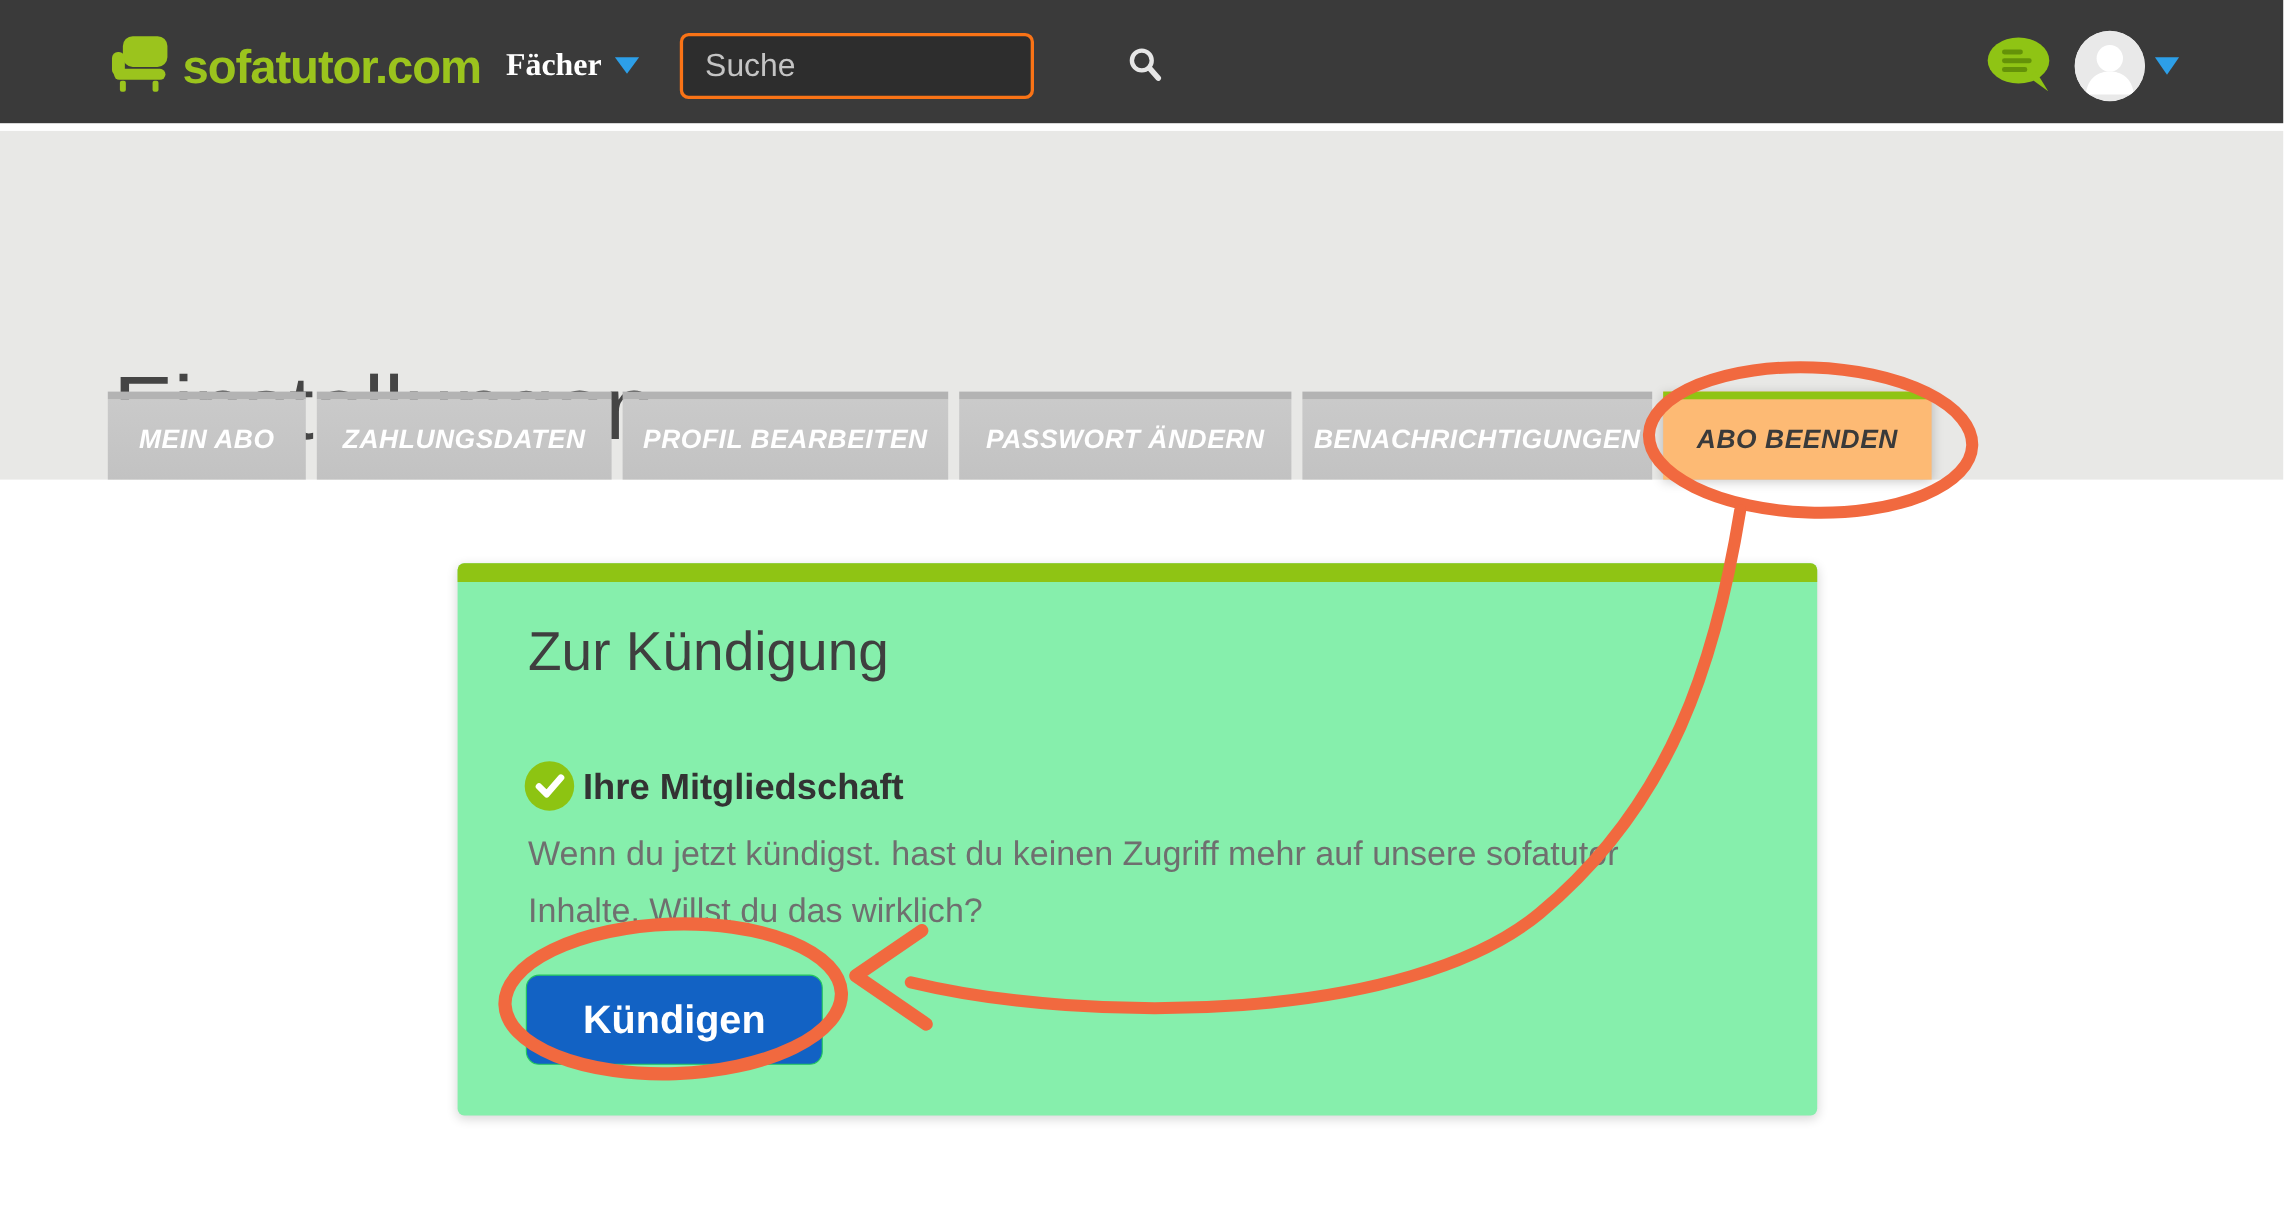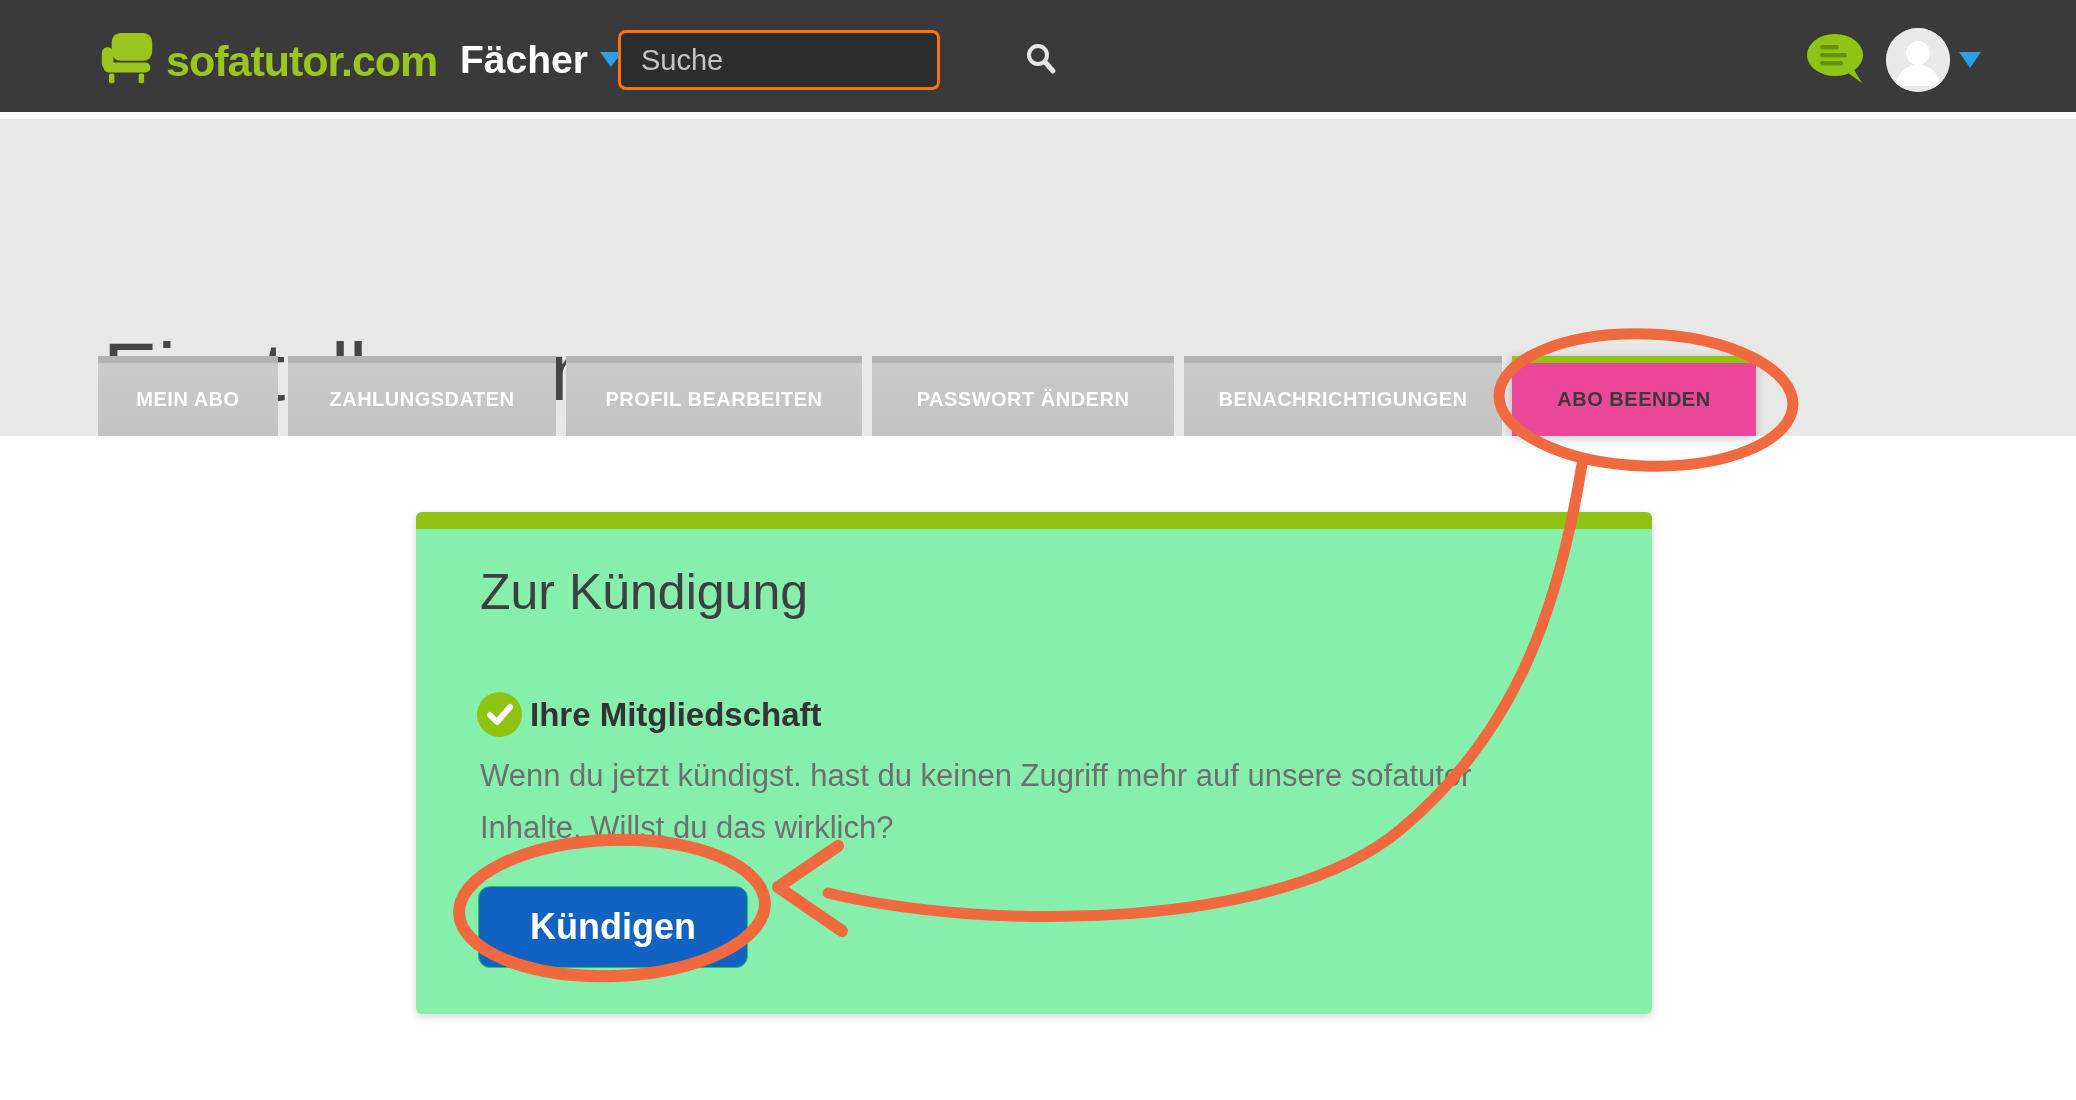--- a/index.html
+++ b/index.html
@@ -4,42 +4,42 @@
 <style>
   html,body{margin:0;padding:0;}
   body{font-family:"Liberation Sans","DejaVu Sans",sans-serif;background:#ffffff;}
   .page{position:relative;width:2076px;height:1100px;background:#ffffff;overflow:hidden;}
 
   
   .header{position:absolute;left:0;top:0;width:2076px;height:112px;background:#3a3a3a;}
   .logo{position:absolute;left:100px;top:31px;display:flex;align-items:center;cursor:pointer;}
   .logo-text{margin-left:12px;font-size:43px;font-weight:bold;color:#9bc41d;letter-spacing:-1px;}
   .nav-subjects{position:absolute;left:460px;top:0;height:119px;display:flex;align-items:center;cursor:pointer;}
-  .nav-subjects .lbl{color:#ffffff;font-size:39px;font-weight:bold;}
+  .nav-subjects .lbl{color:#ffffff;font-size:29px;font-weight:bold;font-family:Liberation Serif, serif;}
   .caret{width:0;height:0;border-left:11px solid transparent;border-right:11px solid transparent;border-top:15px solid #2d9fe8;margin-left:12px;}
   .search-box{position:absolute;left:618px;top:30px;width:322px;height:60px;background:#2d2d2d;border:3px solid #f97316;border-radius:8px;box-sizing:border-box;display:flex;align-items:center;}
   .search-box input{flex:1;background:transparent;border:none;outline:none;color:#dddddd;font-size:29px;padding:0 0 0 20px;font-family:inherit;}
   .search-box input::placeholder{color:#c4c4c4;}
   .search-btn{width:56px;height:58px;display:flex;align-items:center;justify-content:center;cursor:pointer;background:transparent;border:none;}
   .chat-icon{position:absolute;left:1806px;top:32px;width:62px;height:54px;cursor:pointer;}
   .avatar{position:absolute;left:1886px;top:28px;width:64px;height:64px;border-radius:50%;background:#e9e9e9;overflow:hidden;cursor:pointer;}
   .avatar-caret{position:absolute;left:1959px;top:52px;width:0;height:0;border-left:11px solid transparent;border-right:11px solid transparent;border-top:16px solid #2d9fe8;cursor:pointer;}
 
   
   .hero{position:absolute;left:0;top:119px;width:2076px;height:317px;background:#e8e8e6;}
   .page-title{position:absolute;left:103px;top:206px;font-size:82px;font-weight:300;color:#454545;letter-spacing:0;}
 
   
   .tabs{position:absolute;left:98px;bottom:0;display:flex;gap:10px;}
   .tab{height:73px;border-top:7px solid #b3b3b3;background:linear-gradient(180deg,#cacaca 0%,#c2c2c2 100%);
-       color:#ffffff;font-size:20px;font-weight:bold;letter-spacing:.5px;
-       display:flex;align-items:center;justify-content:center;cursor:pointer;}
+       color:#ffffff;font-size:24px;font-weight:bold;letter-spacing:.5px;
+       display:flex;align-items:center;justify-content:center;cursor:pointer;font-style:italic;}
   .tab.t0{width:180px;} .tab.t1{width:268px;} .tab.t2{width:296px;}
   .tab.t3{width:302px;text-align:right;} .tab.t4{width:318px;} .tab.t5{width:244px;}
-  .tab.active{background:#ec4899;border-top:7px solid #8fc414;color:#3a3a3a;box-shadow:0 2px 10px rgba(0,0,0,.22);z-index:2;text-align:right;}
+  .tab.active{background:#fdba74;border-top:7px solid #8fc414;color:#3a3a3a;box-shadow:0 2px 10px rgba(0,0,0,.22);z-index:2;text-align:right;}
 
   
   .card{position:absolute;left:416px;top:512px;width:1236px;height:502px;background:#86efac;
         border-radius:6px;box-shadow:0 3px 10px rgba(0,0,0,.16);box-sizing:border-box;}
   .card-topbar{position:absolute;left:0;top:0;width:100%;height:17px;background:#8fc414;border-radius:6px 6px 0 0;}
   .ct-wrap{position:absolute;left:64px;top:51px;font-size:50px;font-weight:300;color:#3f3f3f;}
   .member-row{position:absolute;left:61px;top:180px;display:flex;align-items:center;}
   .check-circle{width:45px;height:45px;border-radius:50%;background:#8dc412;display:flex;align-items:center;justify-content:center;flex:0 0 45px;}
   .member-heading{margin-left:8px;font-size:33px;font-weight:bold;color:#333333;}
   .card-body{position:absolute;left:64px;top:238px;font-size:31px;color:#6f6f6f;line-height:52px;}

